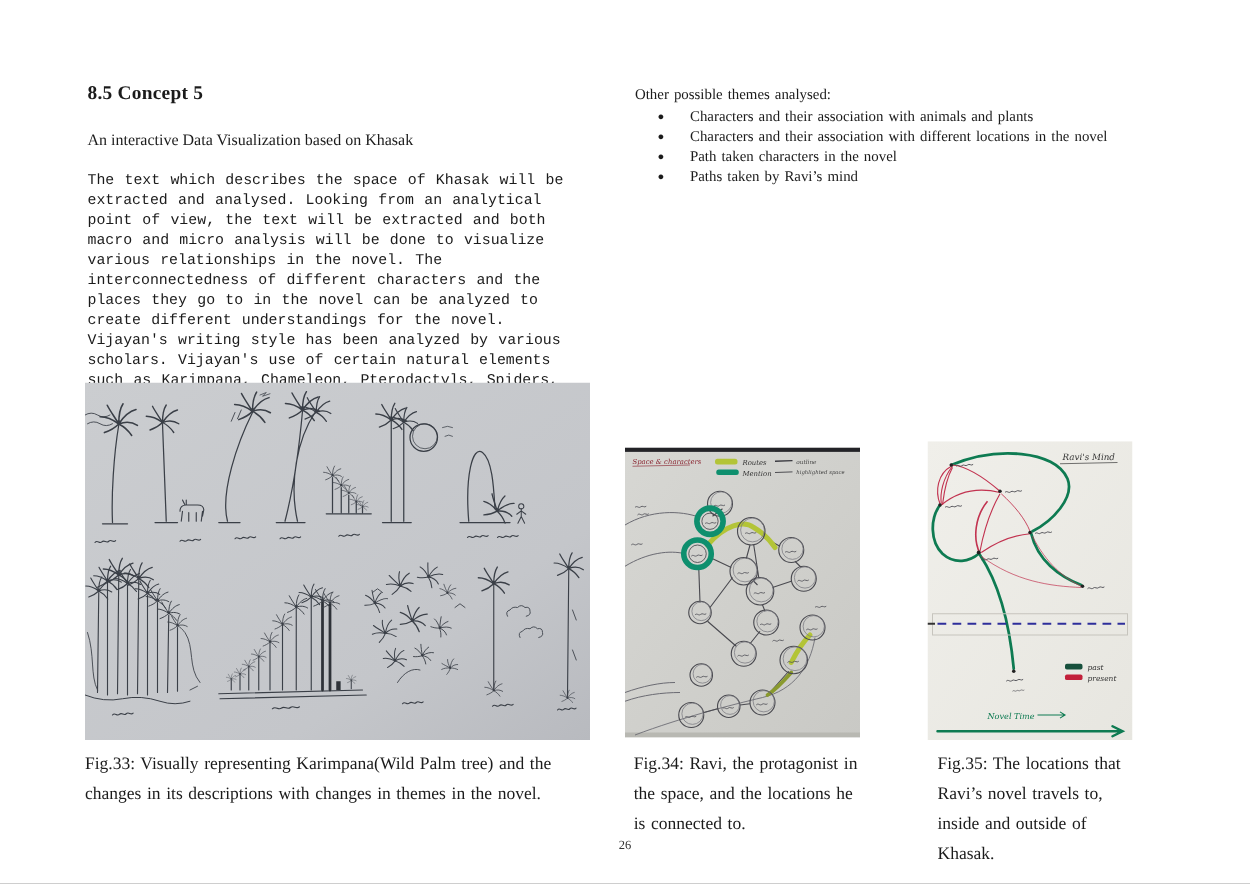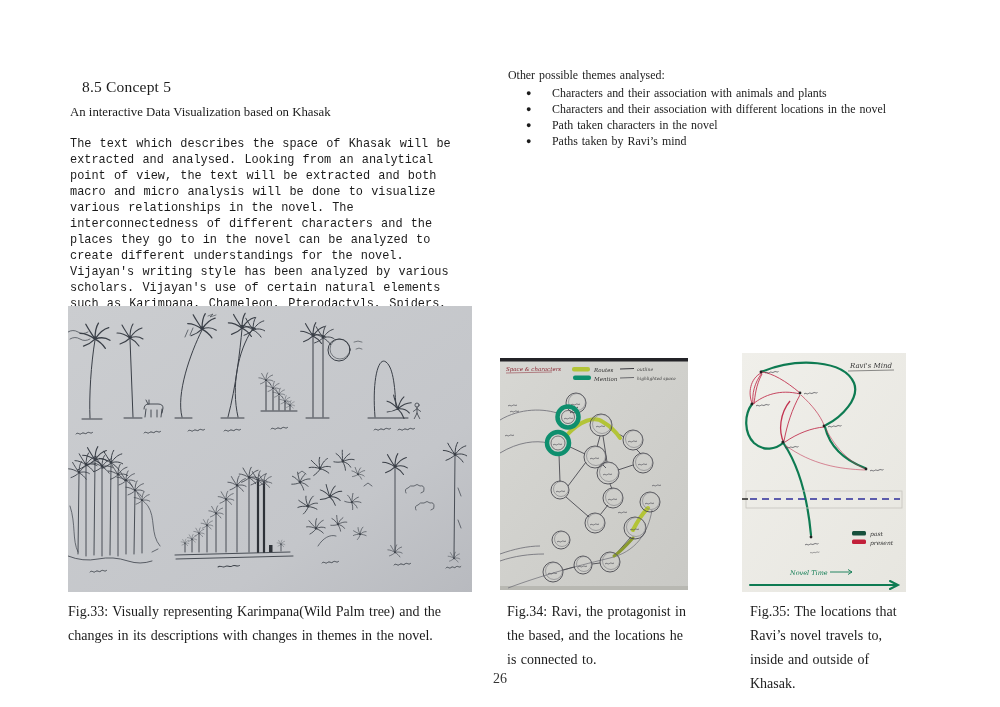--- a/index.html
+++ b/index.html
@@ -1,27 +1,27 @@
 <!DOCTYPE html>
 <html><head>
 <meta charset="utf-8">
 <style>
   html,body{margin:0;padding:0;background:#888;}
   .page{position:relative;width:1000px;height:707px;background:#ffffff;overflow:hidden;
         font-family:"Liberation Serif","DejaVu Serif",serif;color:#1b1b1b;}
   .abs{position:absolute;}
-  h1.sec{font-size:15.5px;font-weight:normal;margin:12px;letter-spacing:.2px;}
+  h1.sec{font-size:15.5px;font-weight:bold;margin:0;letter-spacing:.2px;}
   h2.sub{font-size:12.8px;font-weight:normal;margin:0;}
   .body-text{font-size:11.9px;line-height:16px;word-spacing:.09em;margin:0;font-family:Liberation Mono, monospace;}
   .themes-intro{font-size:11.9px;line-height:16px;word-spacing:.09em;}
   ul.themes{list-style:none;margin:2px 0 0 0;padding:0;}
   ul.themes li{position:relative;padding-left:44px;font-size:11.9px;line-height:16px;word-spacing:.09em;}
   ul.themes .bullet{position:absolute;left:18px;top:0;font-size:9px;line-height:16px;}
   .caption{font-size:14px;line-height:24px;word-spacing:.07em;}
-  .pagenum{left:0;right:0;top:671px;text-align:center;font-size:14px;color:#333;}
+  .pagenum{left:0;right:0;top:671px;text-align:center;font-size:10px;color:#333;}
   svg.fig{position:absolute;display:block;}
   svg text.hand{font-family:"DejaVu Serif",serif;font-style:italic;}
 </style>
 </head>
 <body>
 
 <div class="page">
 
   <h1 class="abs sec" style="left:70px;top:66px;">8.5 Concept 5</h1>
   <h2 class="abs sub" style="left:70px;top:105px;">An interactive Data Visualization based on Khasak</h2>
@@ -347,17 +347,17 @@
     </g>
 
     <g>
       <text class="hand" x="48" y="222" font-size="6.5" fill="#0e7b52">Novel Time</text>
       <path d="M88,219 L110,219 M106,216.5 L110,219 L106,221.5" stroke="#0e7b52" stroke-width=".9" fill="none"></path>
       <path d="M8,232 L155,232 M148,228 L156,232 L148,236" stroke="#0e7b52" stroke-width="2" fill="none" stroke-linecap="round"></path>
     </g>
   </svg>
 
   <div class="abs caption" style="left:68px;top:600px;width:402px;">Fig.33: Visually representing Karimpana(Wild Palm tree) and the changes in its descriptions with changes in themes in the novel.</div>
-  <div class="abs caption" style="left:507px;top:600px;width:182px;">Fig.34: Ravi, the protagonist in the based, and the locations he is connected to.</div>
+  <div class="abs caption" style="left:507px;top:600px;width:182px;">Fig.34: Ravi, the protagonist in the space, and the locations he is connected to.</div>
   <div class="abs caption" style="left:750px;top:600px;width:162px;">Fig.35: The locations that Ravi’s novel travels to, inside and outside of Khasak.</div>
 
   <div class="abs pagenum">26</div>
 </div>
 
 </body></html>

